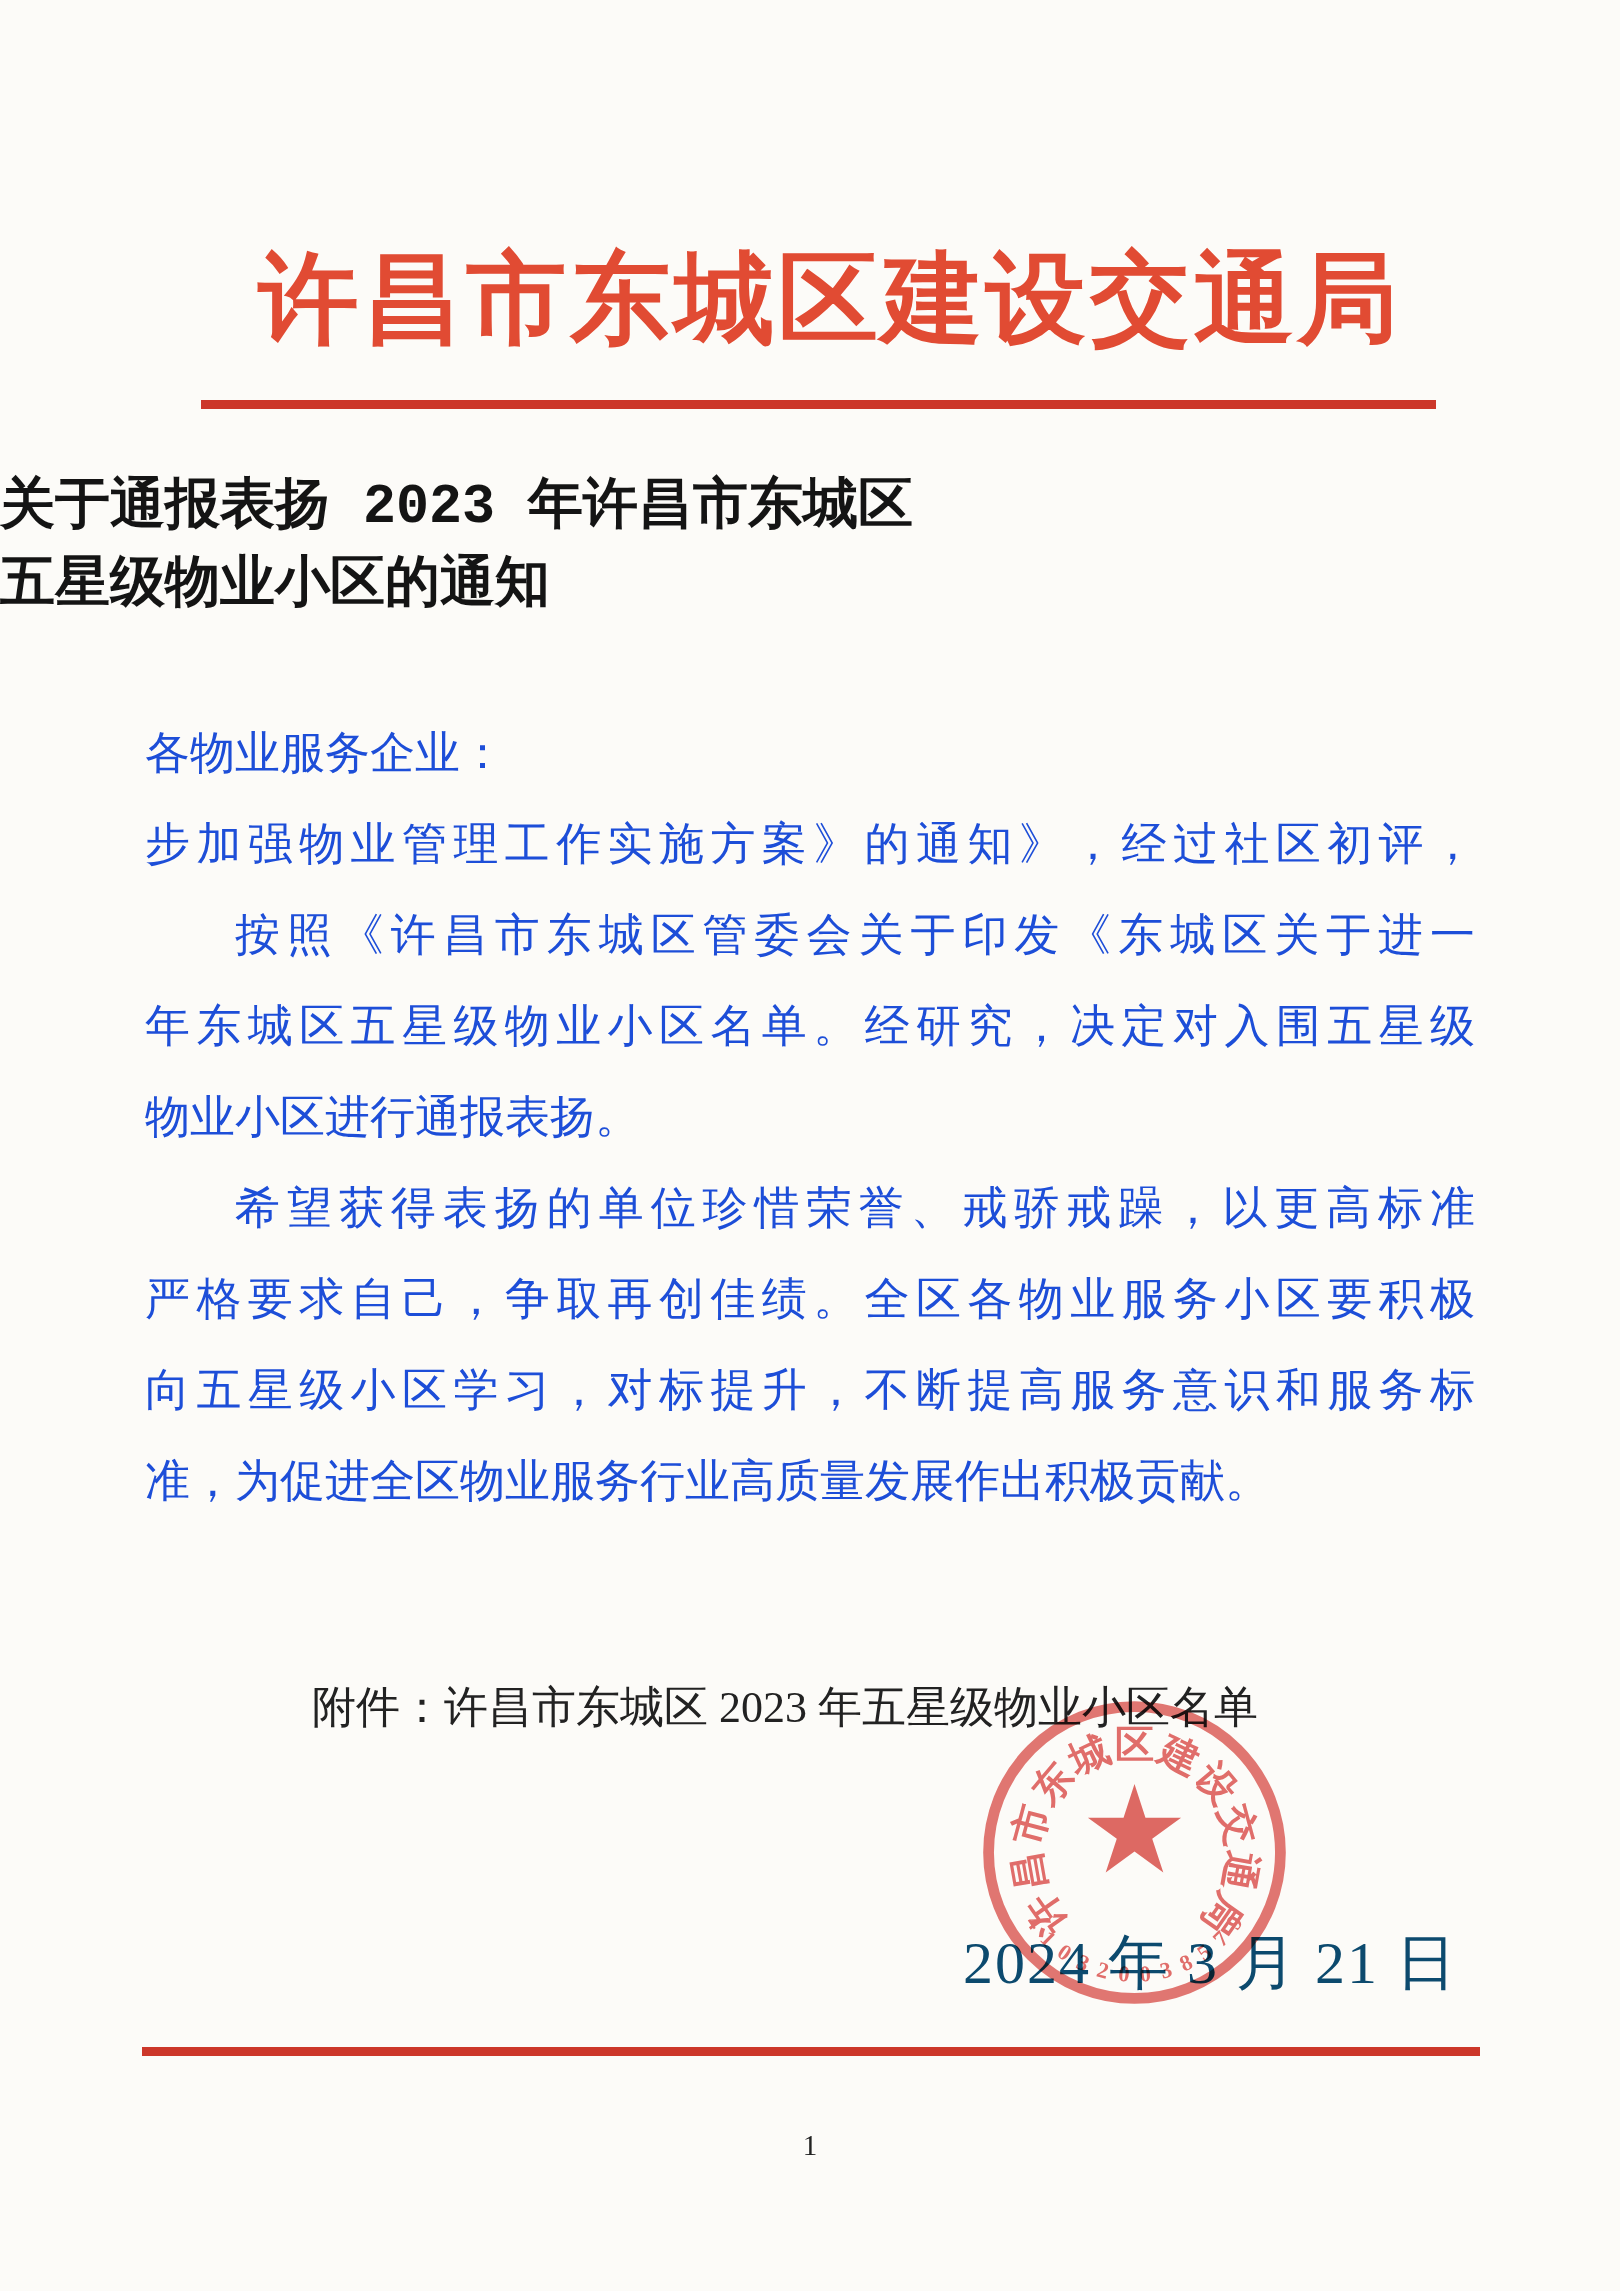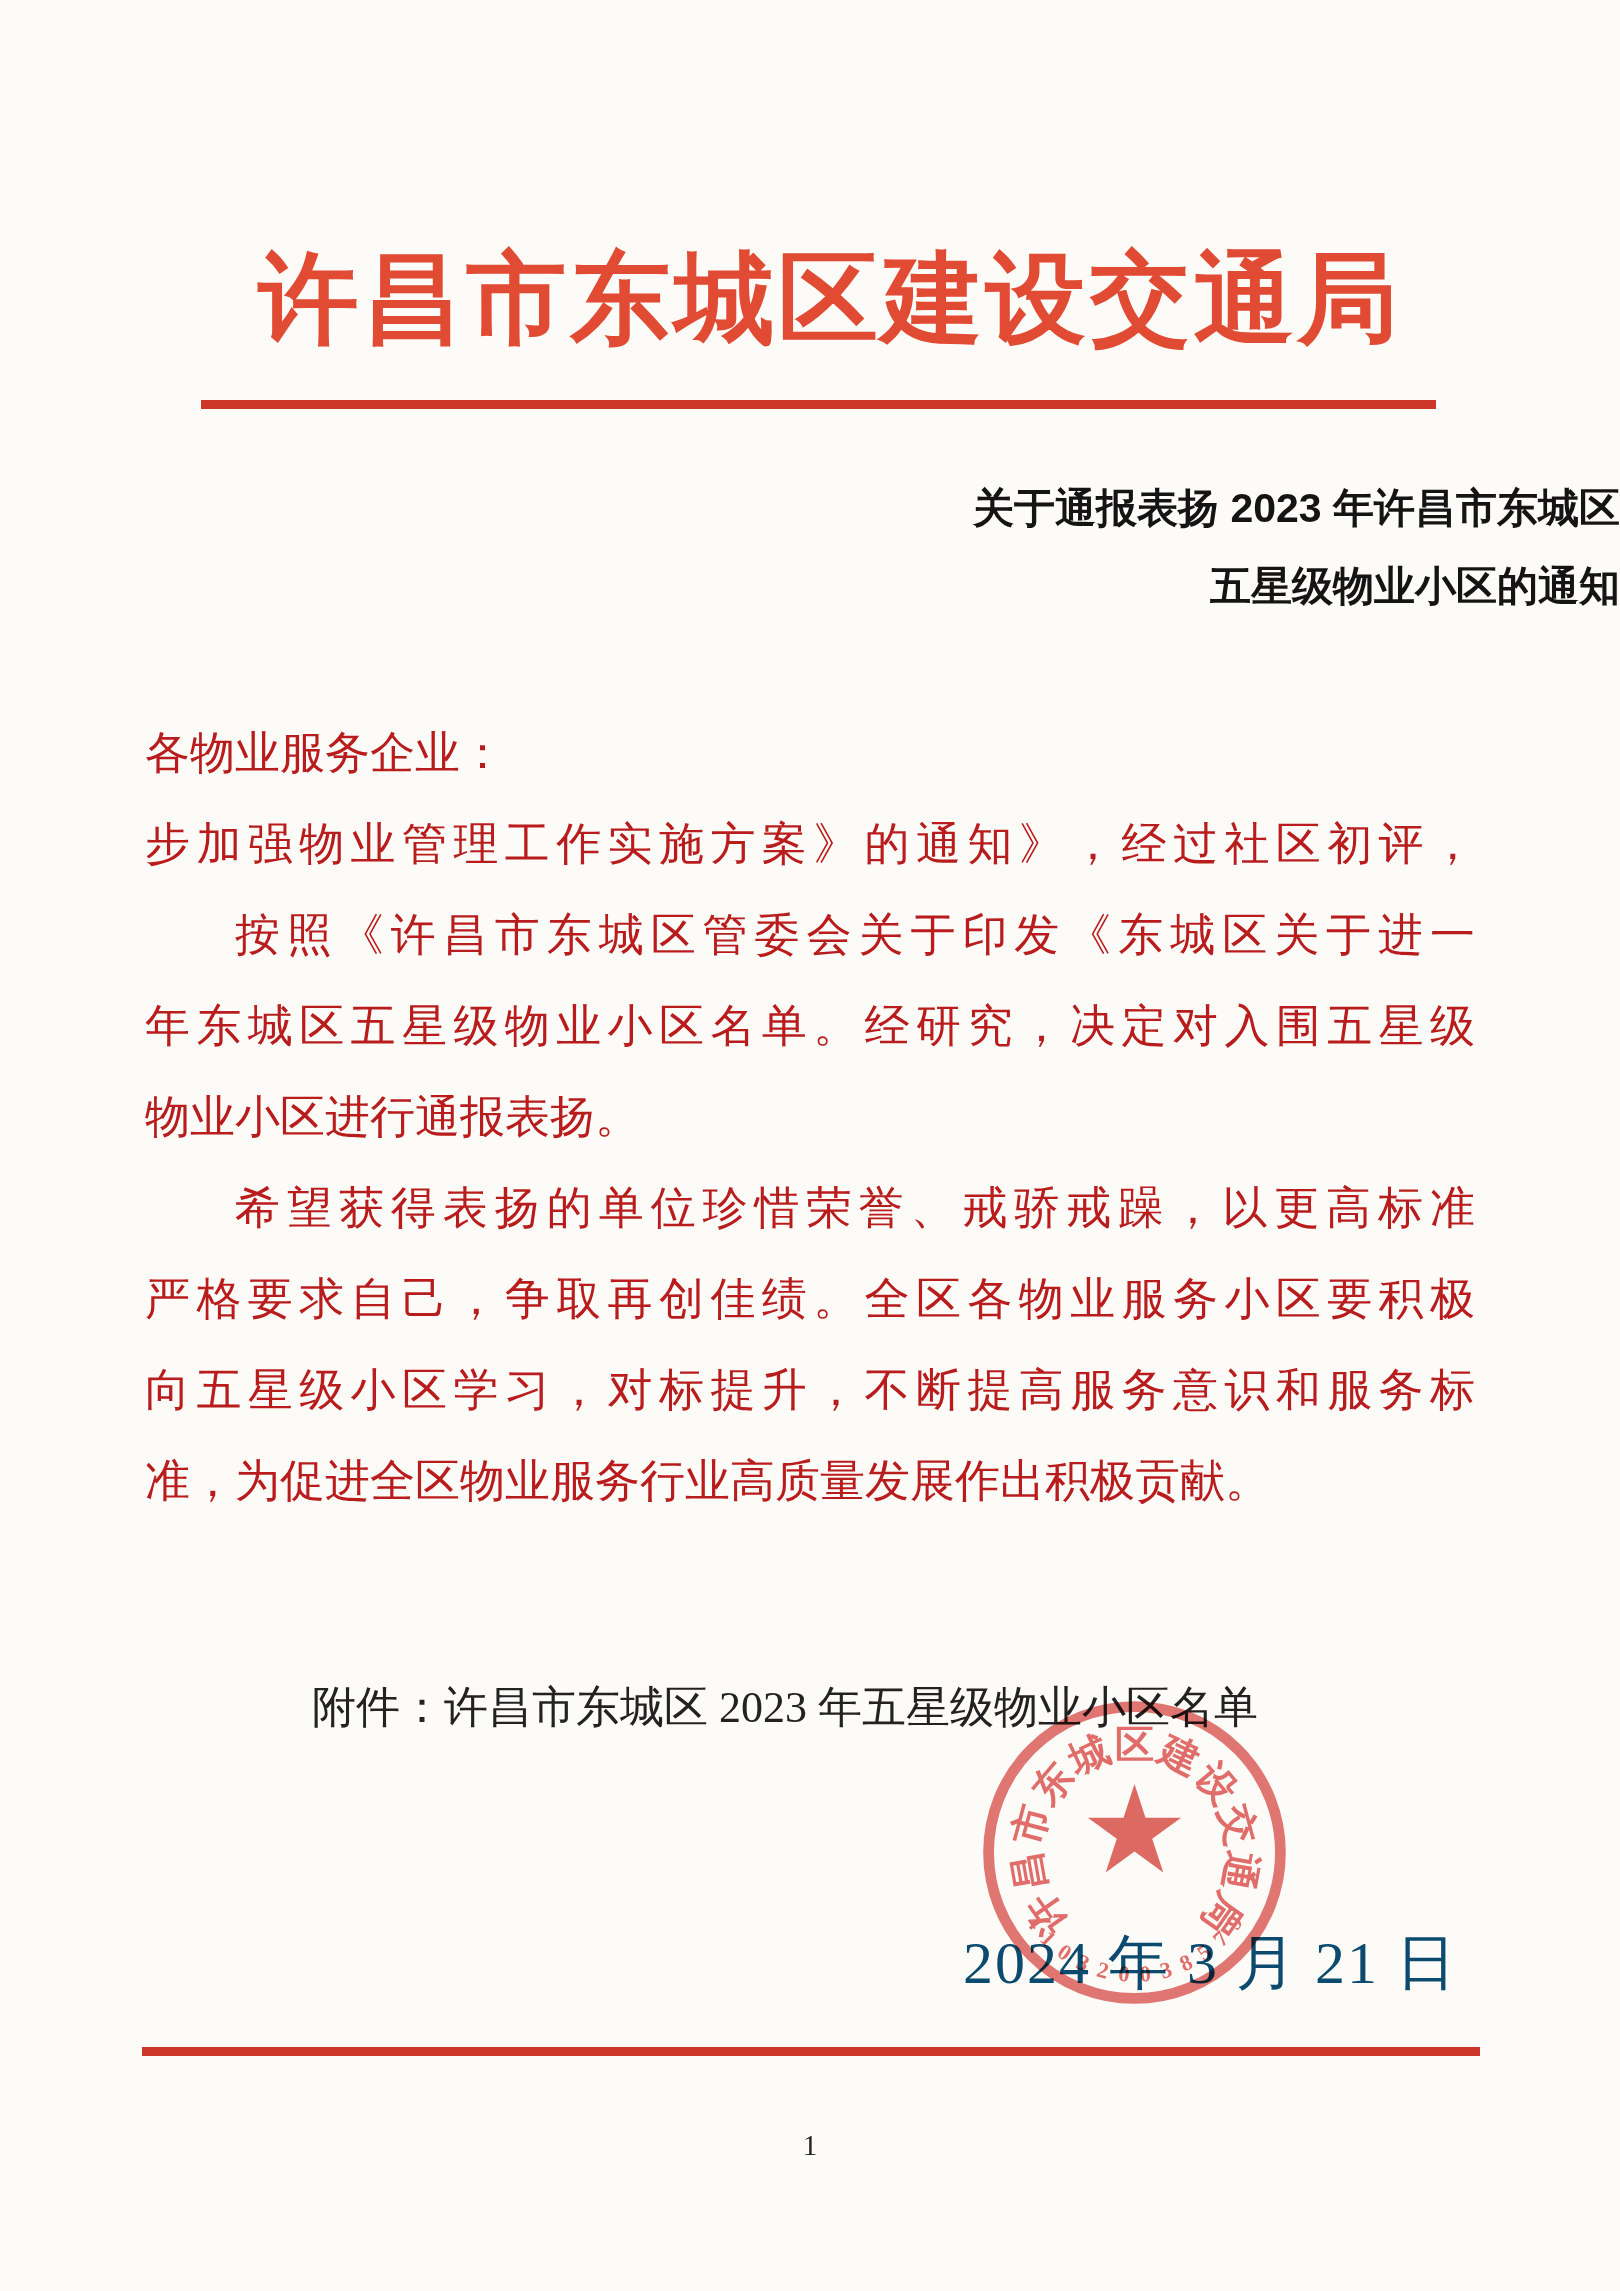--- a/index.html
+++ b/index.html
@@ -43,41 +43,41 @@
     width: 1338px;
     height: 8.8px;
     background: #cc372a;
   }
   
   .doc-title {
     position: absolute;
     top: 469px;
     left: 0;
     width: 100%;
-    text-align: right;
-    font-family: Liberation Sans, sans-serif;
+    text-align: left;
+    font-family: Liberation Mono, monospace;
     font-weight: 900;
-    font-size: 41px;
+    font-size: 55px;
     line-height: 78px;
     color: #141414;
   }
   
   .body-block {
     position: absolute;
     top: 708px;
     left: 145px;
     width: 1330px;
     font-size: 45px;
   }
   .body-line {
     line-height: 91px;
     height: 91px;
     overflow: hidden;
     white-space: nowrap;
-    color: #b91c1c;
+    color: #1d4ed8;
   }
   .body-line.indent { text-indent: 90px; }
   .body-line.justify {
     white-space: normal;
     text-align: justify;
     text-align-last: justify;
   }
   .attachment-line {
     position: absolute;
     top: 1678px;

